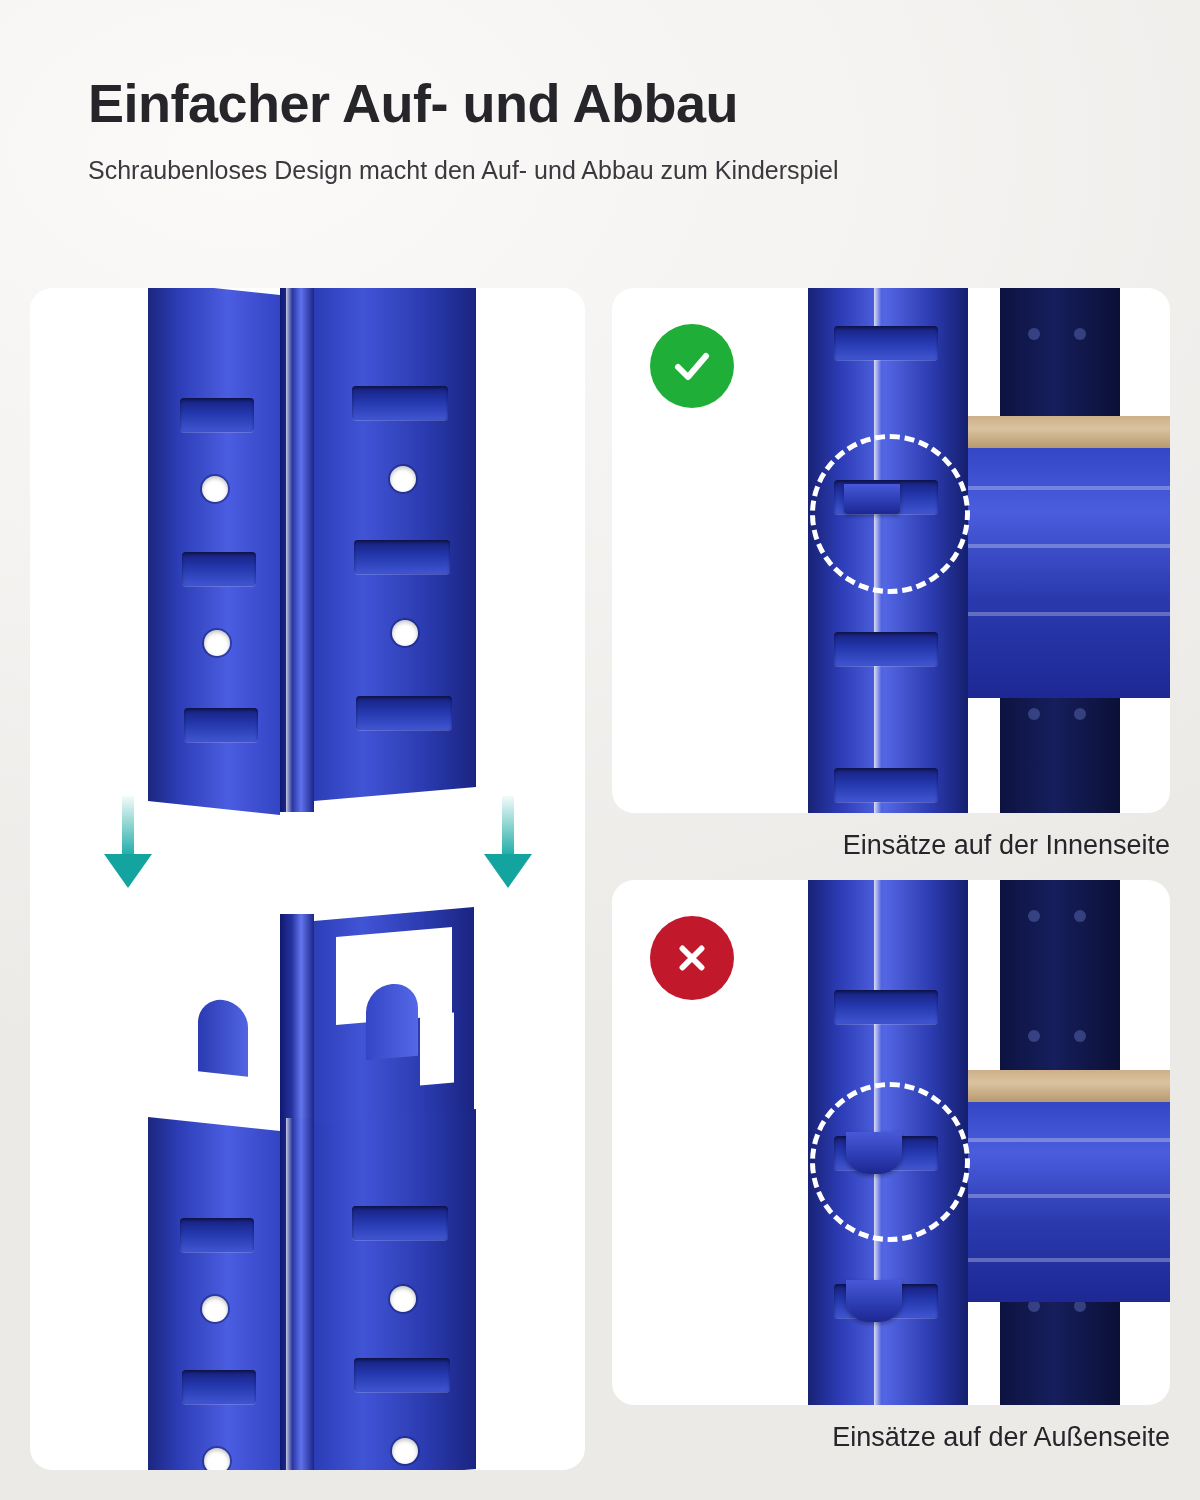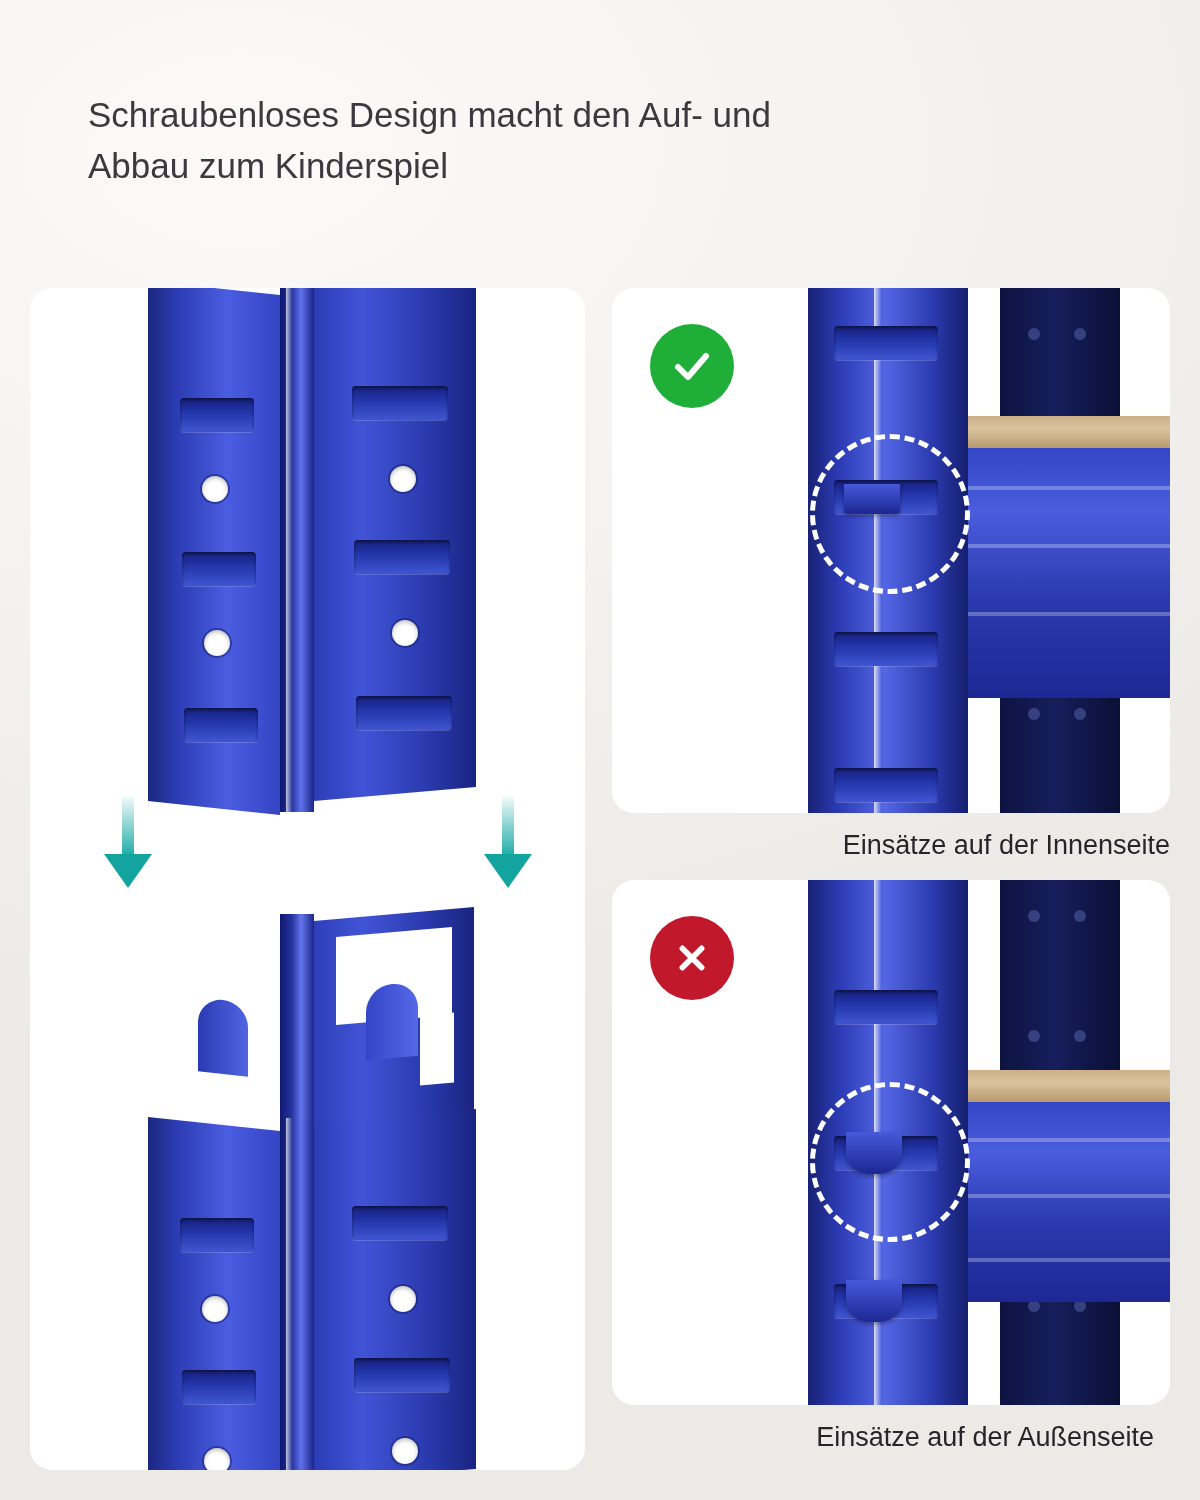--- a/index.html
+++ b/index.html
@@ -29,21 +29,21 @@
   .title {
     font-size: 54px;
     font-weight: bold;
     color: #26262a;
     letter-spacing: -0.5px;
     margin: 0;
     line-height: 1.15;
   }
   .subtitle {
     margin: 18px 0 16px 0;
-    font-size: 35px;
+    font-size: 25px;
     color: #3a3a3e;
     line-height: 1.45;
     max-width: 780px;
     font-weight: 400;
   }
 
   
   .panel {
     position: absolute;
     background: #ffffff;
@@ -55,21 +55,21 @@
   #panel-br    { left: 612px; top: 880px; width: 558px; height: 525px;  }
 
   .caption {
     position: absolute;
     width: 558px;
     text-align: right;
     font-size: 27px;
     color: #26262a;
   }
   #caption-tr { left: 612px; top: 830px; }
-  #caption-br { left: 596px; top: 1422px; }
+  #caption-br { left: 612px; top: 1422px; }
   .slot {
     position: absolute;
     background: linear-gradient(180deg, #16207a 0%, #2134a8 40%, #4055d2 100%);
     border-radius: 4px;
     box-shadow: inset 0 2px 3px rgba(0,0,0,.45), 0 1px 0 rgba(255,255,255,.18);
   }
   .hole {
     position: absolute;
     width: 26px; height: 26px;
     border-radius: 50%;
@@ -169,20 +169,21 @@
     background: linear-gradient(180deg, #4759d8 0%, #2b3bb0 60%, #1d2790 100%);
     box-shadow: 0 2px 4px rgba(0,0,0,.35);
   }
 </style>
 </head>
 <body>
 
 <div class="page">
 
   <div class="header">
+    <h1 class="title">Einfacher Auf- und Abbau</h1>
     <p class="subtitle">Schraubenloses Design macht den Auf- und Abbau zum Kinderspiel</p>
   </div>
 
   <div class="panel" id="panel-left">
 
     <div class="post" style="left:110px; top:-10px; width:370px; height:540px;">
 
       <div class="face f-left" style="left:8px; width:132px; top:10px; height:520px; transform:skewY(6deg);"></div>
 
       <div class="face" style="left:140px; width:34px; top:-6px; height:540px;

